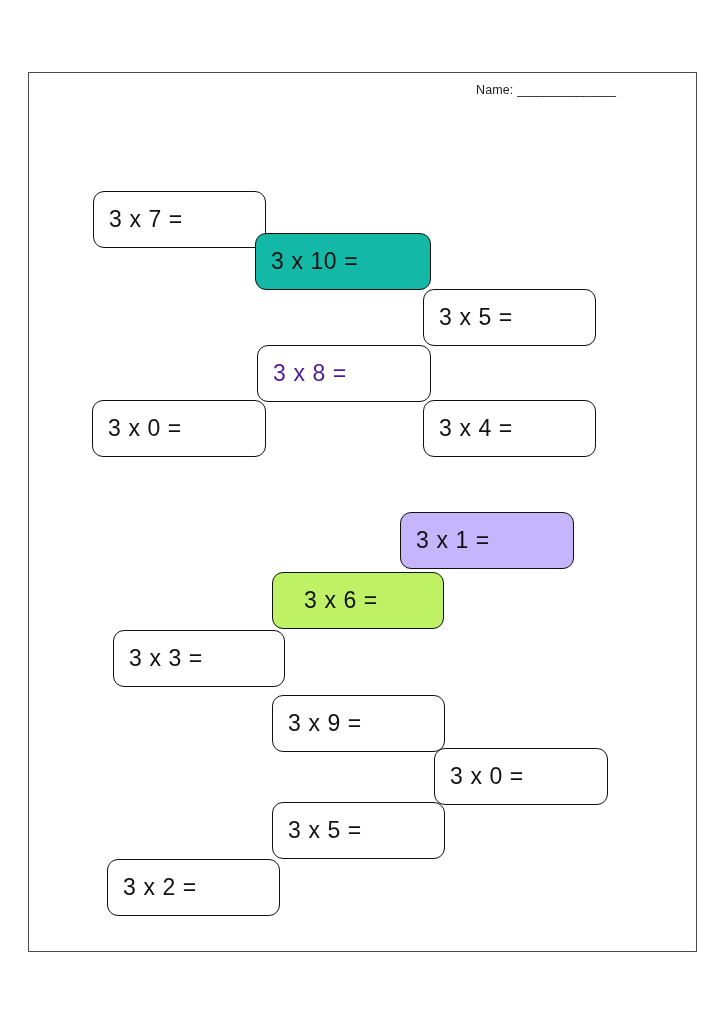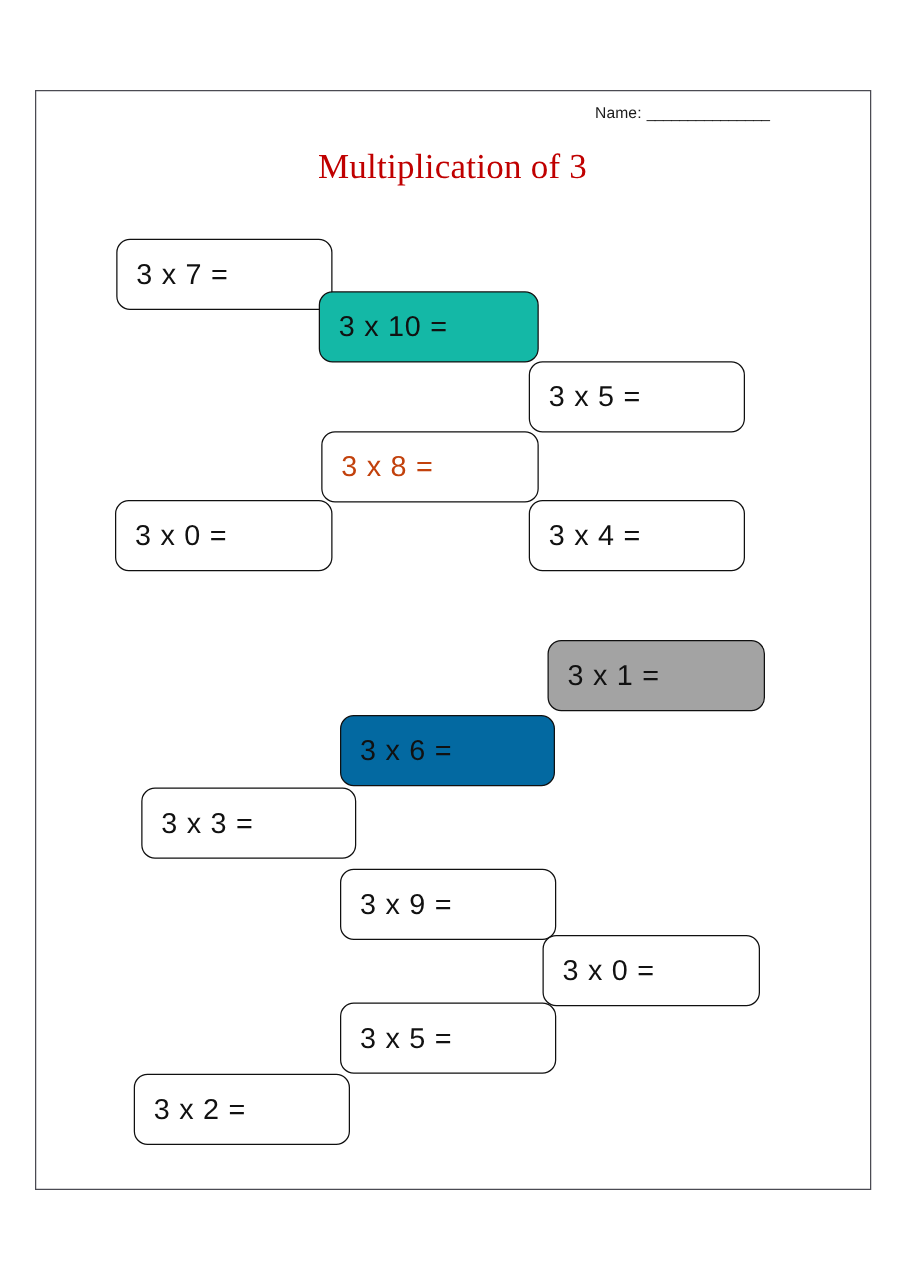--- a/index.html
+++ b/index.html
@@ -96,45 +96,44 @@
 
 <div id="worksheet-page">
 
   <div id="page-border"></div>
 
   <div id="name-line">
     <span class="name-label">Name:</span>
     <span class="name-blank">_______________</span>
   </div>
 
-  <div id="worksheet-title">Multiplication of 3</div>
 
   <div id="problem-boxes">
       <div class="problem-box" style="left: 93px; top: 177px; width: 173px; height: 57px; border-color: rgb(16, 16, 16); background: rgb(255, 255, 255); margin-top: 14px;">
         <span class="problem-text" style="color: rgb(17, 17, 17);">3 x 7 =</span>
       </div>
       <div class="problem-box" style="left: 255px; top: 233px; width: 176px; height: 57px; border-color: rgb(16, 16, 16); background: #14b8a6;">
         <span class="problem-text" style="color: rgb(17, 17, 17);">3 x 10 =</span>
       </div>
       <div class="problem-box" style="left: 423px; top: 289px; width: 173px; height: 57px; border-color: rgb(16, 16, 16); background: rgb(255, 255, 255);">
         <span class="problem-text" style="color: rgb(17, 17, 17);">3 x 5 =</span>
       </div>
       <div class="problem-box" style="left: 257px; top: 345px; width: 174px; height: 57px; border-color: rgb(16, 16, 16); background: rgb(255, 255, 255);">
-        <span class="problem-text" style="color: #c2410c;">3 x 8 =</span>
+        <span class="problem-text" style="color: #4c1d95;">3 x 8 =</span>
       </div>
       <div class="problem-box" style="left: 92px; top: 400px; width: 174px; height: 57px; border-color: rgb(16, 16, 16); background: rgb(255, 255, 255);">
         <span class="problem-text" style="color: rgb(17, 17, 17);">3 x 0 =</span>
       </div>
       <div class="problem-box" style="left: 423px; top: 400px; width: 173px; height: 57px; border-color: rgb(16, 16, 16); background: rgb(255, 255, 255);">
         <span class="problem-text" style="color: rgb(17, 17, 17);">3 x 4 =</span>
       </div>
-      <div class="problem-box" style="left: 438px; top: 512px; width: 174px; height: 57px; border-color: rgb(16, 16, 16); background: #a3a3a3;">
+      <div class="problem-box" style="left: 400px; top: 512px; width: 174px; height: 57px; border-color: rgb(16, 16, 16); background: #c4b5fd;">
         <span class="problem-text" style="color: rgb(17, 17, 17);">3 x 1 =</span>
       </div>
-      <div class="problem-box" style="left: 272px; top: 572px; width: 172px; height: 57px; border-color: rgb(16, 16, 16); background: #0369a1;">
+      <div class="problem-box" style="left: 272px; top: 572px; width: 172px; height: 57px; border-color: rgb(16, 16, 16); background: #bef264; padding-left: 16px;">
         <span class="problem-text" style="color: rgb(17, 17, 17);">3 x 6 =</span>
       </div>
       <div class="problem-box" style="left: 113px; top: 630px; width: 172px; height: 57px; border-color: rgb(16, 16, 16); background: rgb(255, 255, 255); text-align: center;">
         <span class="problem-text" style="color: rgb(17, 17, 17);">3 x 3 =</span>
       </div>
       <div class="problem-box" style="left: 272px; top: 695px; width: 173px; height: 57px; border-color: rgb(16, 16, 16); background: rgb(255, 255, 255);">
         <span class="problem-text" style="color: rgb(17, 17, 17);">3 x 9 =</span>
       </div>
       <div class="problem-box" style="left: 434px; top: 748px; width: 174px; height: 57px; border-color: rgb(16, 16, 16); background: rgb(255, 255, 255);">
         <span class="problem-text" style="color: rgb(17, 17, 17);">3 x 0 =</span>

